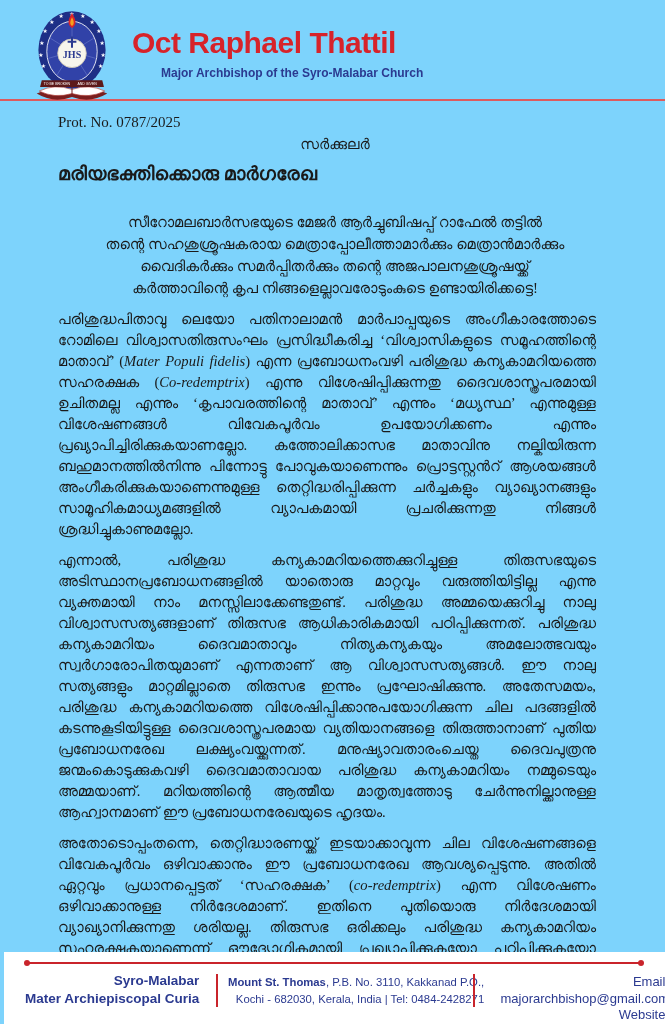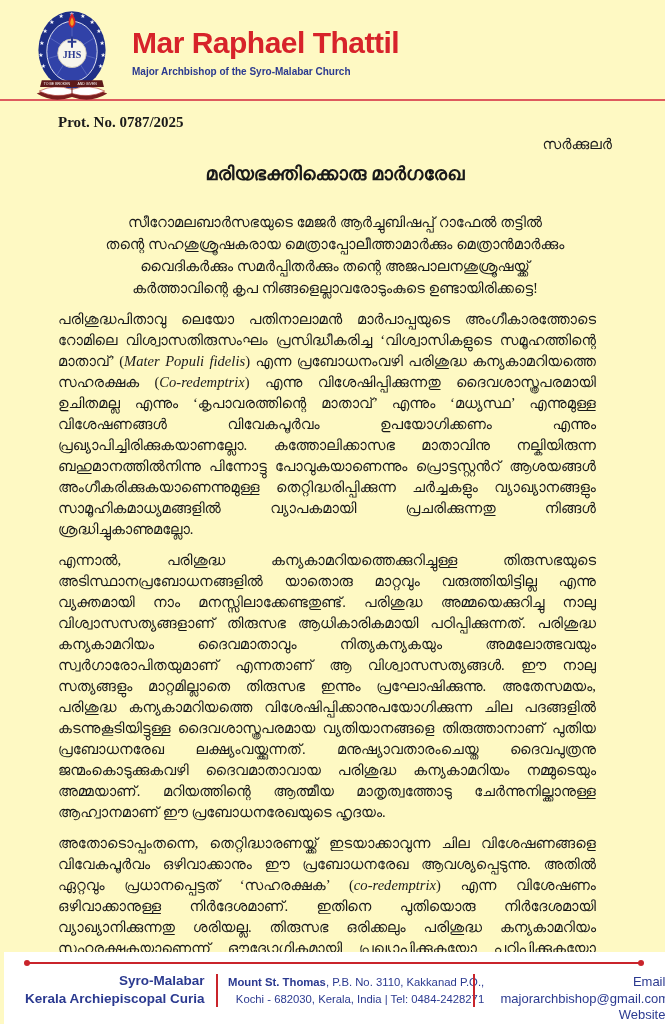--- a/index.html
+++ b/index.html
@@ -1,32 +1,32 @@
 <!DOCTYPE html>
 <html><head>
 <meta charset="utf-8">
 <style>
   html,body{margin:0;padding:0;background:#888;}
   .page{
     position:relative;width:665px;height:1024px;margin:0 auto;
-    background:#fef9c3;overflow:hidden;
+    background:#7dd3fc;overflow:hidden;
     font-family:"Liberation Serif","DejaVu Serif",serif;color:#1a1a1a;
   }
   
   .letterhead{position:absolute;left:0;top:0;width:100%;height:112px;}
   .head-rule{position:absolute;left:0;top:99px;width:100%;height:2px;background:#de5b5e;}
   .logo{position:absolute;left:30px;top:6px;width:84px;height:108px;z-index:2;}
   .head-text{position:absolute;left:132px;top:27px;font-family:"Liberation Sans","DejaVu Sans",sans-serif;}
   .head-name{font-size:30px;font-weight:bold;color:#d7232a;letter-spacing:-0.5px;line-height:32px;}
-  .head-title{font-size:10px;font-weight:bold;color:#2b3a90;margin-top:7px;}
+  .head-title{font-size:12px;font-weight:bold;color:#2b3a90;margin-top:7px;margin-left:29px;}
   
   .main{position:absolute;left:58px;right:53px;top:112px;font-size:14.6px;line-height:21px;}
-  .prot{font-size:15px;font-weight:bold;}
-  .circular{text-align:right;margin-top:1px;}
-  .doc-title{text-align:center;margin-top:7px;font-size:19px;font-weight:bold;line-height:24px;}
+  .prot{font-size:15px;}
+  .circular{text-align:center;margin-top:1px;}
+  .doc-title{margin-top:7px;font-size:19px;font-weight:bold;line-height:24px;}
   .preamble{text-align:center;margin-top:25px;line-height:22px;}
   .salutation{margin-top:15px;}
   .para{text-align:justify;margin:10px 16px 0 0;}
   .latin{font-style:italic;font-family:"Liberation Serif","DejaVu Serif",serif;}
   
   .footer{position:absolute;left:4px;top:952px;width:100%;height:72px;background:#ffffff;z-index:3;
           font-family:"Liberation Sans","DejaVu Sans",sans-serif;color:#2b3a90;text-align:right;}
   .footer-rule{position:absolute;left:22px;right:27px;top:10px;height:2px;background:#c9242b;}
   .footer-rule::before,.footer-rule::after{content:"";position:absolute;top:-2px;width:6px;height:6px;border-radius:50%;background:#c9242b;}
   .footer-rule::before{left:-2px;}
@@ -88,21 +88,21 @@
       <path d="M8 104 Q28 94 50 102 Q72 94 92 104 Q72 116 50 108 Q28 116 8 104 Z" fill="#7a1f1f"></path>
       <path d="M11 101 Q29 92 50 99 Q71 92 89 101 Q71 110 50 104 Q29 110 11 101 Z" fill="#ffffff" stroke="#b4443f" stroke-width="0.8"></path>
       <line x1="50" y1="90" x2="50" y2="106" stroke="#7a1f1f" stroke-width="1.2"></line>
 
       <path d="M14 88 L86 88 L88 96 L12 96 Z" fill="#5d1a1a"></path>
       <text x="32" y="94" text-anchor="middle" font-size="4.2" fill="#ffffff" font-family="'Liberation Sans',sans-serif">TO BE BROKEN</text>
       <text x="68" y="94" text-anchor="middle" font-size="4.2" fill="#ffffff" font-family="'Liberation Sans',sans-serif">AND GIVEN</text>
     </svg>
 
     <div class="head-text">
-      <div class="head-name">Mar Raphael Thattil</div>
+      <div class="head-name">Oct Raphael Thattil</div>
       <div class="head-title">Major Archbishop of the Syro-Malabar Church</div>
     </div>
   </div>
 
   <div class="main">
     <div class="prot">Prot. No. 0787/2025</div>
     <div class="circular">സർക്കുലർ</div>
     <div class="doc-title">മരിയഭക്തിക്കൊരു മാർഗരേഖ</div>
 
     <div class="preamble">
@@ -116,21 +116,21 @@
     <p class="para"><span>പരിശുദ്ധപിതാവു ലെയോ പതിനാലാമൻ മാർപാപ്പയുടെ അംഗീകാരത്തോടെ റോമിലെ വിശ്വാസതിരുസംഘം പ്രസിദ്ധീകരിച്ച ‘വിശ്വാസികളുടെ സമൂഹത്തിന്റെ മാതാവ്’ (</span><span class="latin">Mater Populi fidelis</span><span>) എന്ന പ്രബോധനംവഴി പരിശുദ്ധ കന്യകാമറിയത്തെ സഹരക്ഷക (</span><span class="latin">Co-redemptrix</span><span>) എന്നു വിശേഷിപ്പിക്കുന്നതു ദൈവശാസ്ത്രപരമായി ഉചിതമല്ല എന്നും ‘കൃപാവരത്തിന്റെ മാതാവ്’ എന്നും ‘മധ്യസ്ഥ’ എന്നുമുള്ള വിശേഷണങ്ങൾ വിവേകപൂർവം ഉപയോഗിക്കണം എന്നും പ്രഖ്യാപിച്ചിരിക്കുകയാണല്ലോ. കത്തോലിക്കാസഭ മാതാവിനു നല്കിയിരുന്ന ബഹുമാനത്തിൽനിന്നു പിന്നോട്ടു പോവുകയാണെന്നും പ്രൊട്ടസ്റ്റൻറ് ആശയങ്ങൾ അംഗീകരിക്കുകയാണെന്നുമുള്ള തെറ്റിദ്ധരിപ്പിക്കുന്ന ചർച്ചകളും വ്യാഖ്യാനങ്ങളും സാമൂഹികമാധ്യമങ്ങളിൽ വ്യാപകമായി പ്രചരിക്കുന്നതു നിങ്ങൾ ശ്രദ്ധിച്ചുകാണുമല്ലോ.</span></p>
     <p class="para"><span>എന്നാൽ, പരിശുദ്ധ കന്യകാമറിയത്തെക്കുറിച്ചുള്ള തിരുസഭയുടെ അടിസ്ഥാനപ്രബോധനങ്ങളിൽ യാതൊരു മാറ്റവും വരുത്തിയിട്ടില്ല എന്നു വ്യക്തമായി നാം മനസ്സിലാക്കേണ്ടതുണ്ട്. പരിശുദ്ധ അമ്മയെക്കുറിച്ചു നാലു വിശ്വാസസത്യങ്ങളാണ് തിരുസഭ ആധികാരികമായി പഠിപ്പിക്കുന്നത്. പരിശുദ്ധ കന്യകാമറിയം ദൈവമാതാവും നിത്യകന്യകയും അമലോത്ഭവയും സ്വർഗാരോപിതയുമാണ് എന്നതാണ് ആ വിശ്വാസസത്യങ്ങൾ. ഈ നാലു സത്യങ്ങളും മാറ്റമില്ലാതെ തിരുസഭ ഇന്നും പ്രഘോഷിക്കുന്നു. അതേസമയം, പരിശുദ്ധ കന്യകാമറിയത്തെ വിശേഷിപ്പിക്കാനുപയോഗിക്കുന്ന ചില പദങ്ങളിൽ കടന്നുകൂടിയിട്ടുള്ള ദൈവശാസ്ത്രപരമായ വ്യതിയാനങ്ങളെ തിരുത്താനാണ് പുതിയ പ്രബോധനരേഖ ലക്ഷ്യംവയ്ക്കുന്നത്. മനുഷ്യാവതാരംചെയ്ത ദൈവപുത്രനു ജന്മംകൊടുക്കുകവഴി ദൈവമാതാവായ പരിശുദ്ധ കന്യകാമറിയം നമ്മുടെയും അമ്മയാണ്. മറിയത്തിന്റെ ആത്മീയ മാതൃത്വത്തോടു ചേർന്നുനില്ക്കാനുള്ള ആഹ്വാനമാണ് ഈ പ്രബോധനരേഖയുടെ ഹൃദയം.</span></p>
     <p class="para"><span>അതോടൊപ്പംതന്നെ, തെറ്റിദ്ധാരണയ്ക്ക് ഇടയാക്കാവുന്ന ചില വിശേഷണങ്ങളെ വിവേകപൂർവം ഒഴിവാക്കാനും ഈ പ്രബോധനരേഖ ആവശ്യപ്പെടുന്നു. അതിൽ ഏറ്റവും പ്രധാനപ്പെട്ടത് ‘സഹരക്ഷക’ (</span><span class="latin">co-redemptrix</span><span>) എന്ന വിശേഷണം ഒഴിവാക്കാനുള്ള നിർദേശമാണ്. ഇതിനെ പുതിയൊരു നിർദേശമായി വ്യാഖ്യാനിക്കുന്നതു ശരിയല്ല. തിരുസഭ ഒരിക്കലും പരിശുദ്ധ കന്യകാമറിയം സഹരക്ഷകയാണെന്ന് ഔദ്യോഗികമായി പ്രഖ്യാപിക്കുകയോ പഠിപ്പിക്കുകയോ ചെയ്തിട്ടില്ല. മറിയത്തോടുള്ള സ്നേഹാദരവുകൾ പ്രകടിപ്പിക്കാൻ ചില മരിയഭക്തർ പരിശുദ്ധ അമ്മയെ സഹരക്ഷക എന്നു വിശേഷിപ്പിച്ചിരുന്നു എന്നതു വസ്തുതയാണ്. എന്നാൽ ഈ വിശേഷണം ദൈവശാസ്ത്രപരമായി ചില തെറ്റിദ്ധാരണകൾക്കു കാരണമാകും എന്നതു ചൂണ്ടിക്കാണിക്കുകയാണ് പുതിയ പ്രബോധനരേഖ ചെയ്യുന്നത്. ‘മറിയം സഹരക്ഷകയാണ്’ എന്നു പറയുമ്പോൾ മിശിഹായുടെ രക്ഷാകർമം അതിൽ</span></p>
   </div>
 
   <div class="footer">
     <div class="footer-rule"></div>
 
     <div class="f-org">
       <div>Syro-Malabar</div>
-      <div>Kerala Archiepiscopal Curia</div>
+      <div>Mater Archiepiscopal Curia</div>
     </div>
 
     <div class="f-div f-div1"></div>
 
     <div class="f-addr">
       <div><span class="b">Mount St. Thomas</span><span>, P.B. No. 3110, Kakkanad P.O.,</span></div>
       <div>Kochi - 682030, Kerala, India  |  Tel: 0484-2428271</div>
     </div>
 
     <div class="f-div f-div2"></div>

